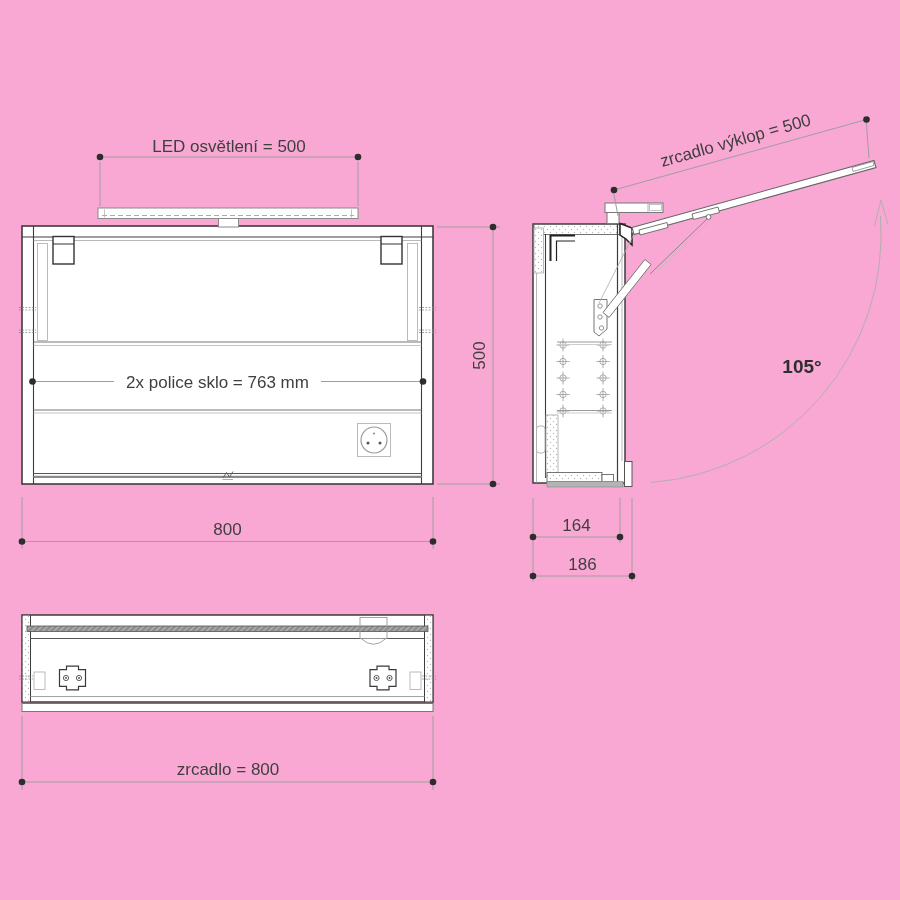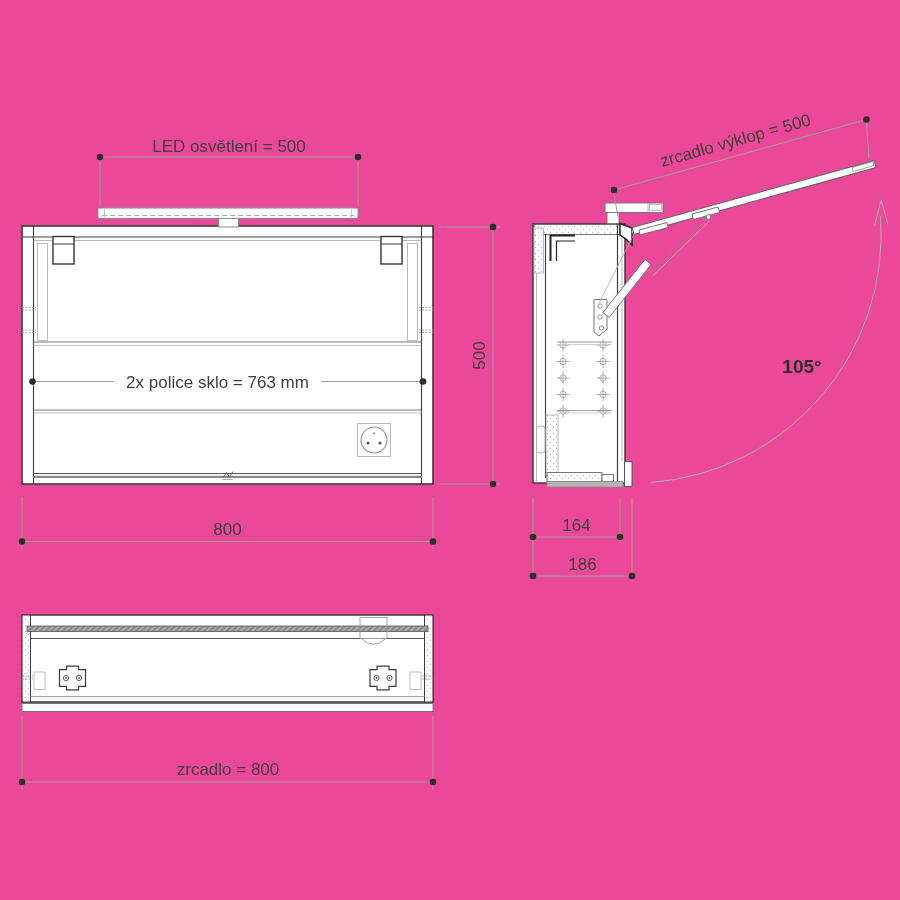--- a/index.html
+++ b/index.html
@@ -1,16 +1,16 @@
 <!DOCTYPE html>
 <html><head>
 <meta charset="utf-8">
 <style>
   html,body{margin:0;padding:0;background:#ffffff;}
-  .stage{position:relative;width:900px;height:900px;background:#ec4899;overflow:hidden;}
+  .stage{position:relative;width:900px;height:900px;background:#f9a8d4;overflow:hidden;}
   svg{position:absolute;left:0;top:0;}
   text{font-family:"Liberation Sans", sans-serif;fill:#3f3f3f;}
   .dim-text{font-size:17px;}
   .angle-text{font-size:19px;font-weight:bold;fill:#2e2e2e;}
 </style>
 </head>
 <body>
 
 <div class="stage">
 <svg width="900" height="900" viewBox="0 0 900 900">

